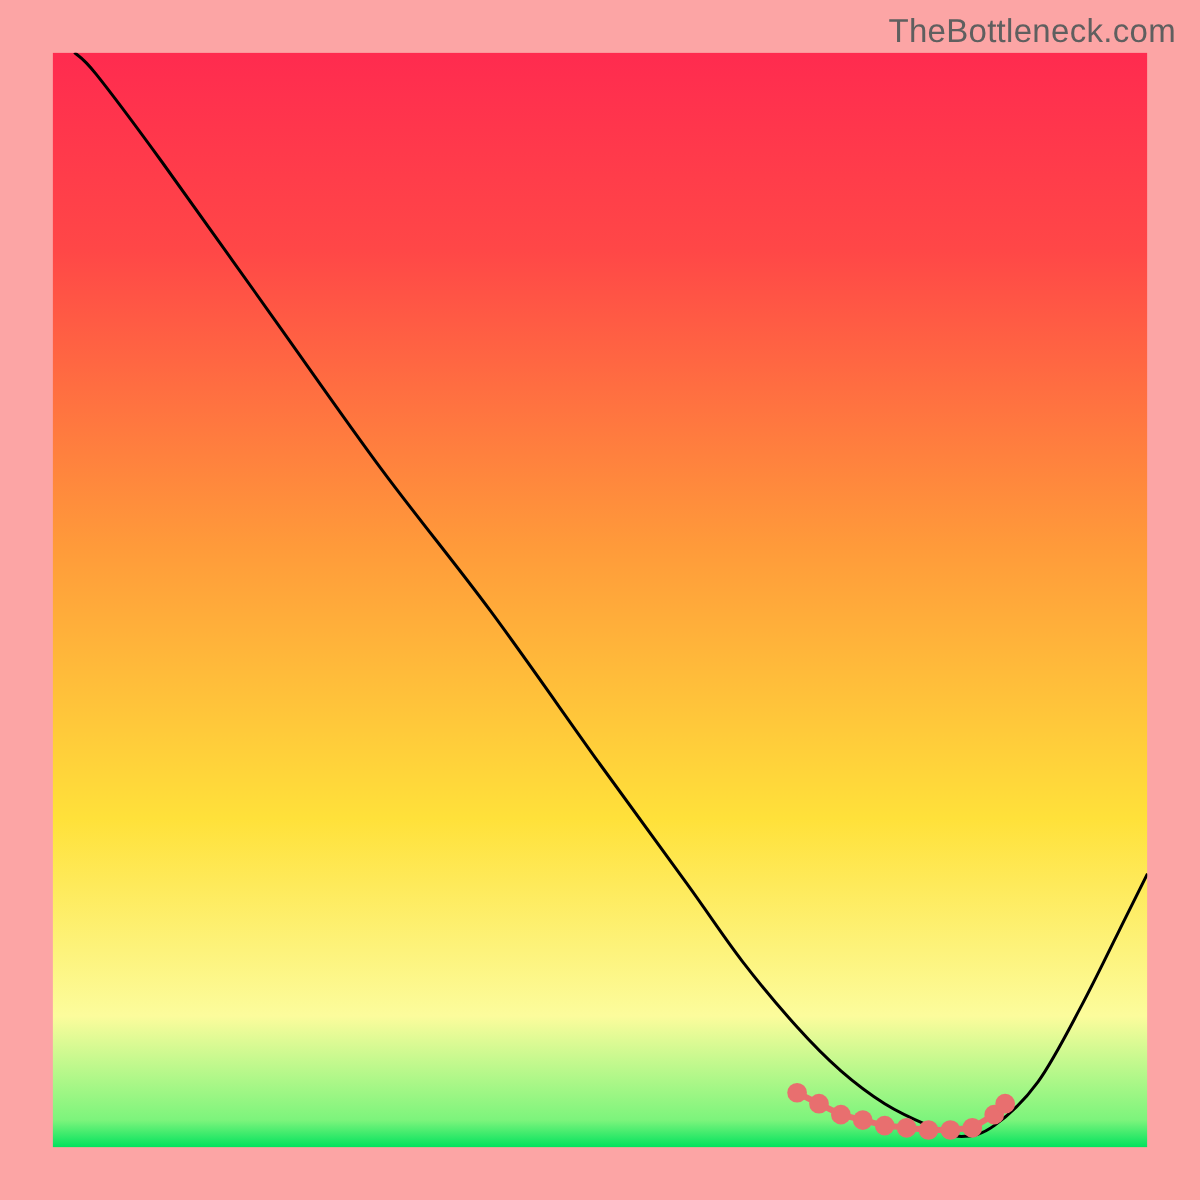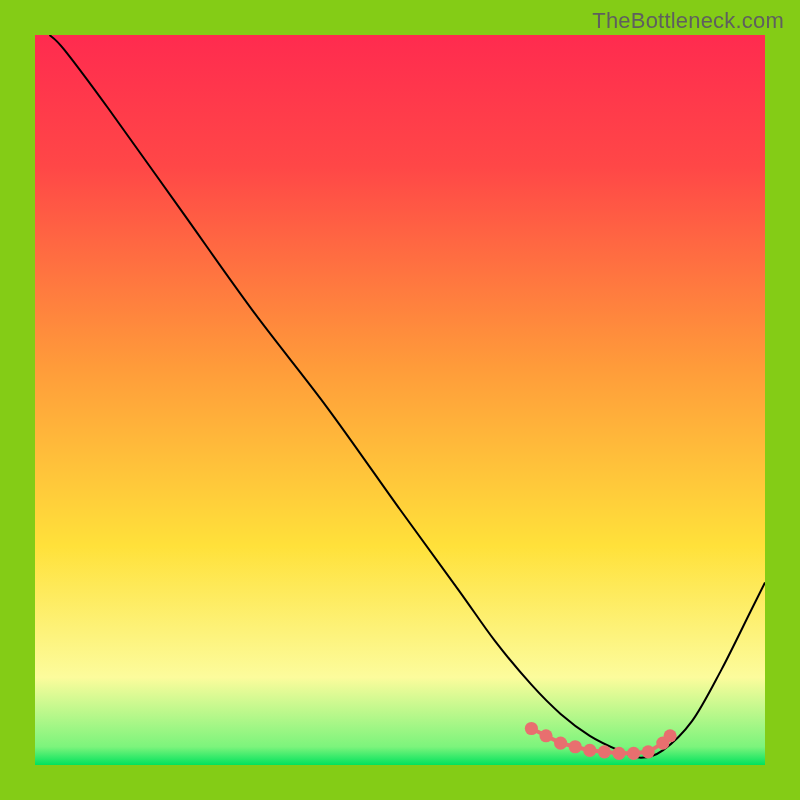--- a/index.html
+++ b/index.html
@@ -10,21 +10,21 @@
     background: #000;
     overflow: hidden;
     font-family: Arial, Helvetica, sans-serif;
   }
   .frame {
     position: absolute;
     left: 0;
     top: 0;
     width: 800px;
     height: 800px;
-    background: #84cc16;
+    background: #fca5a5;
   }
   .plot-area {
     position: absolute;
     left: 35px;
     top: 35px;
     width: 730px;
     height: 730px;
     overflow: hidden;
   }
   .gradient {

